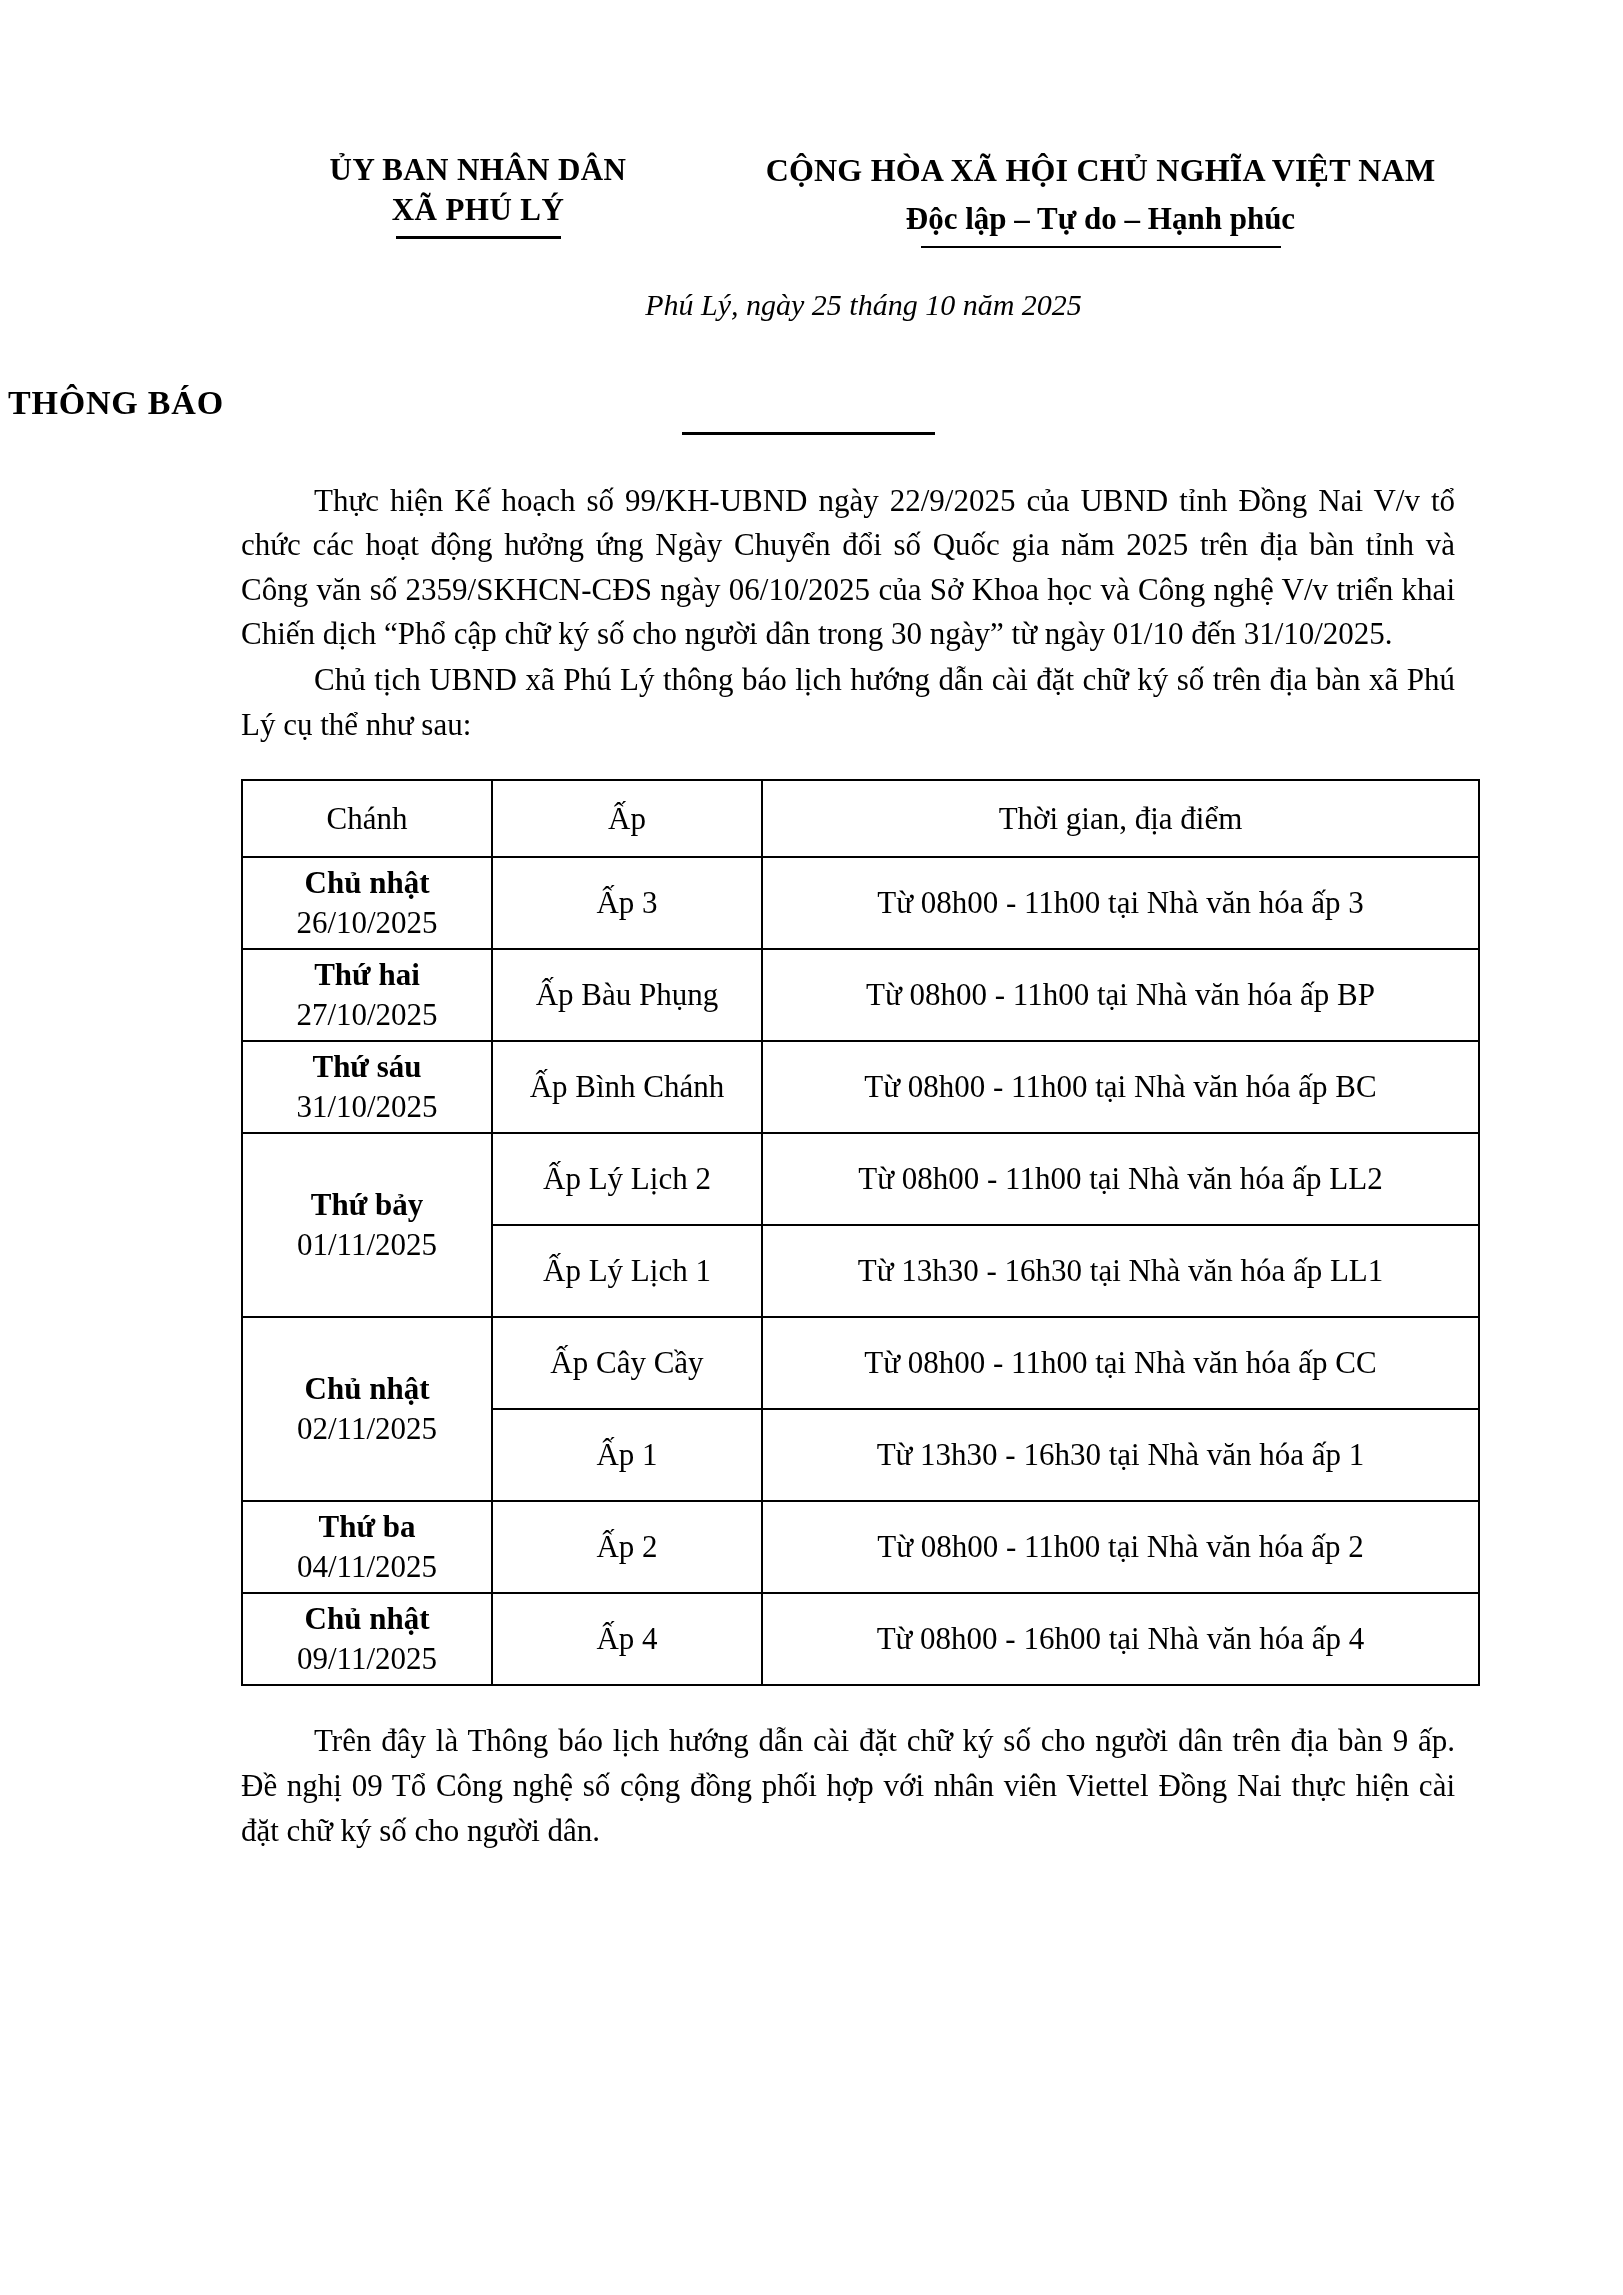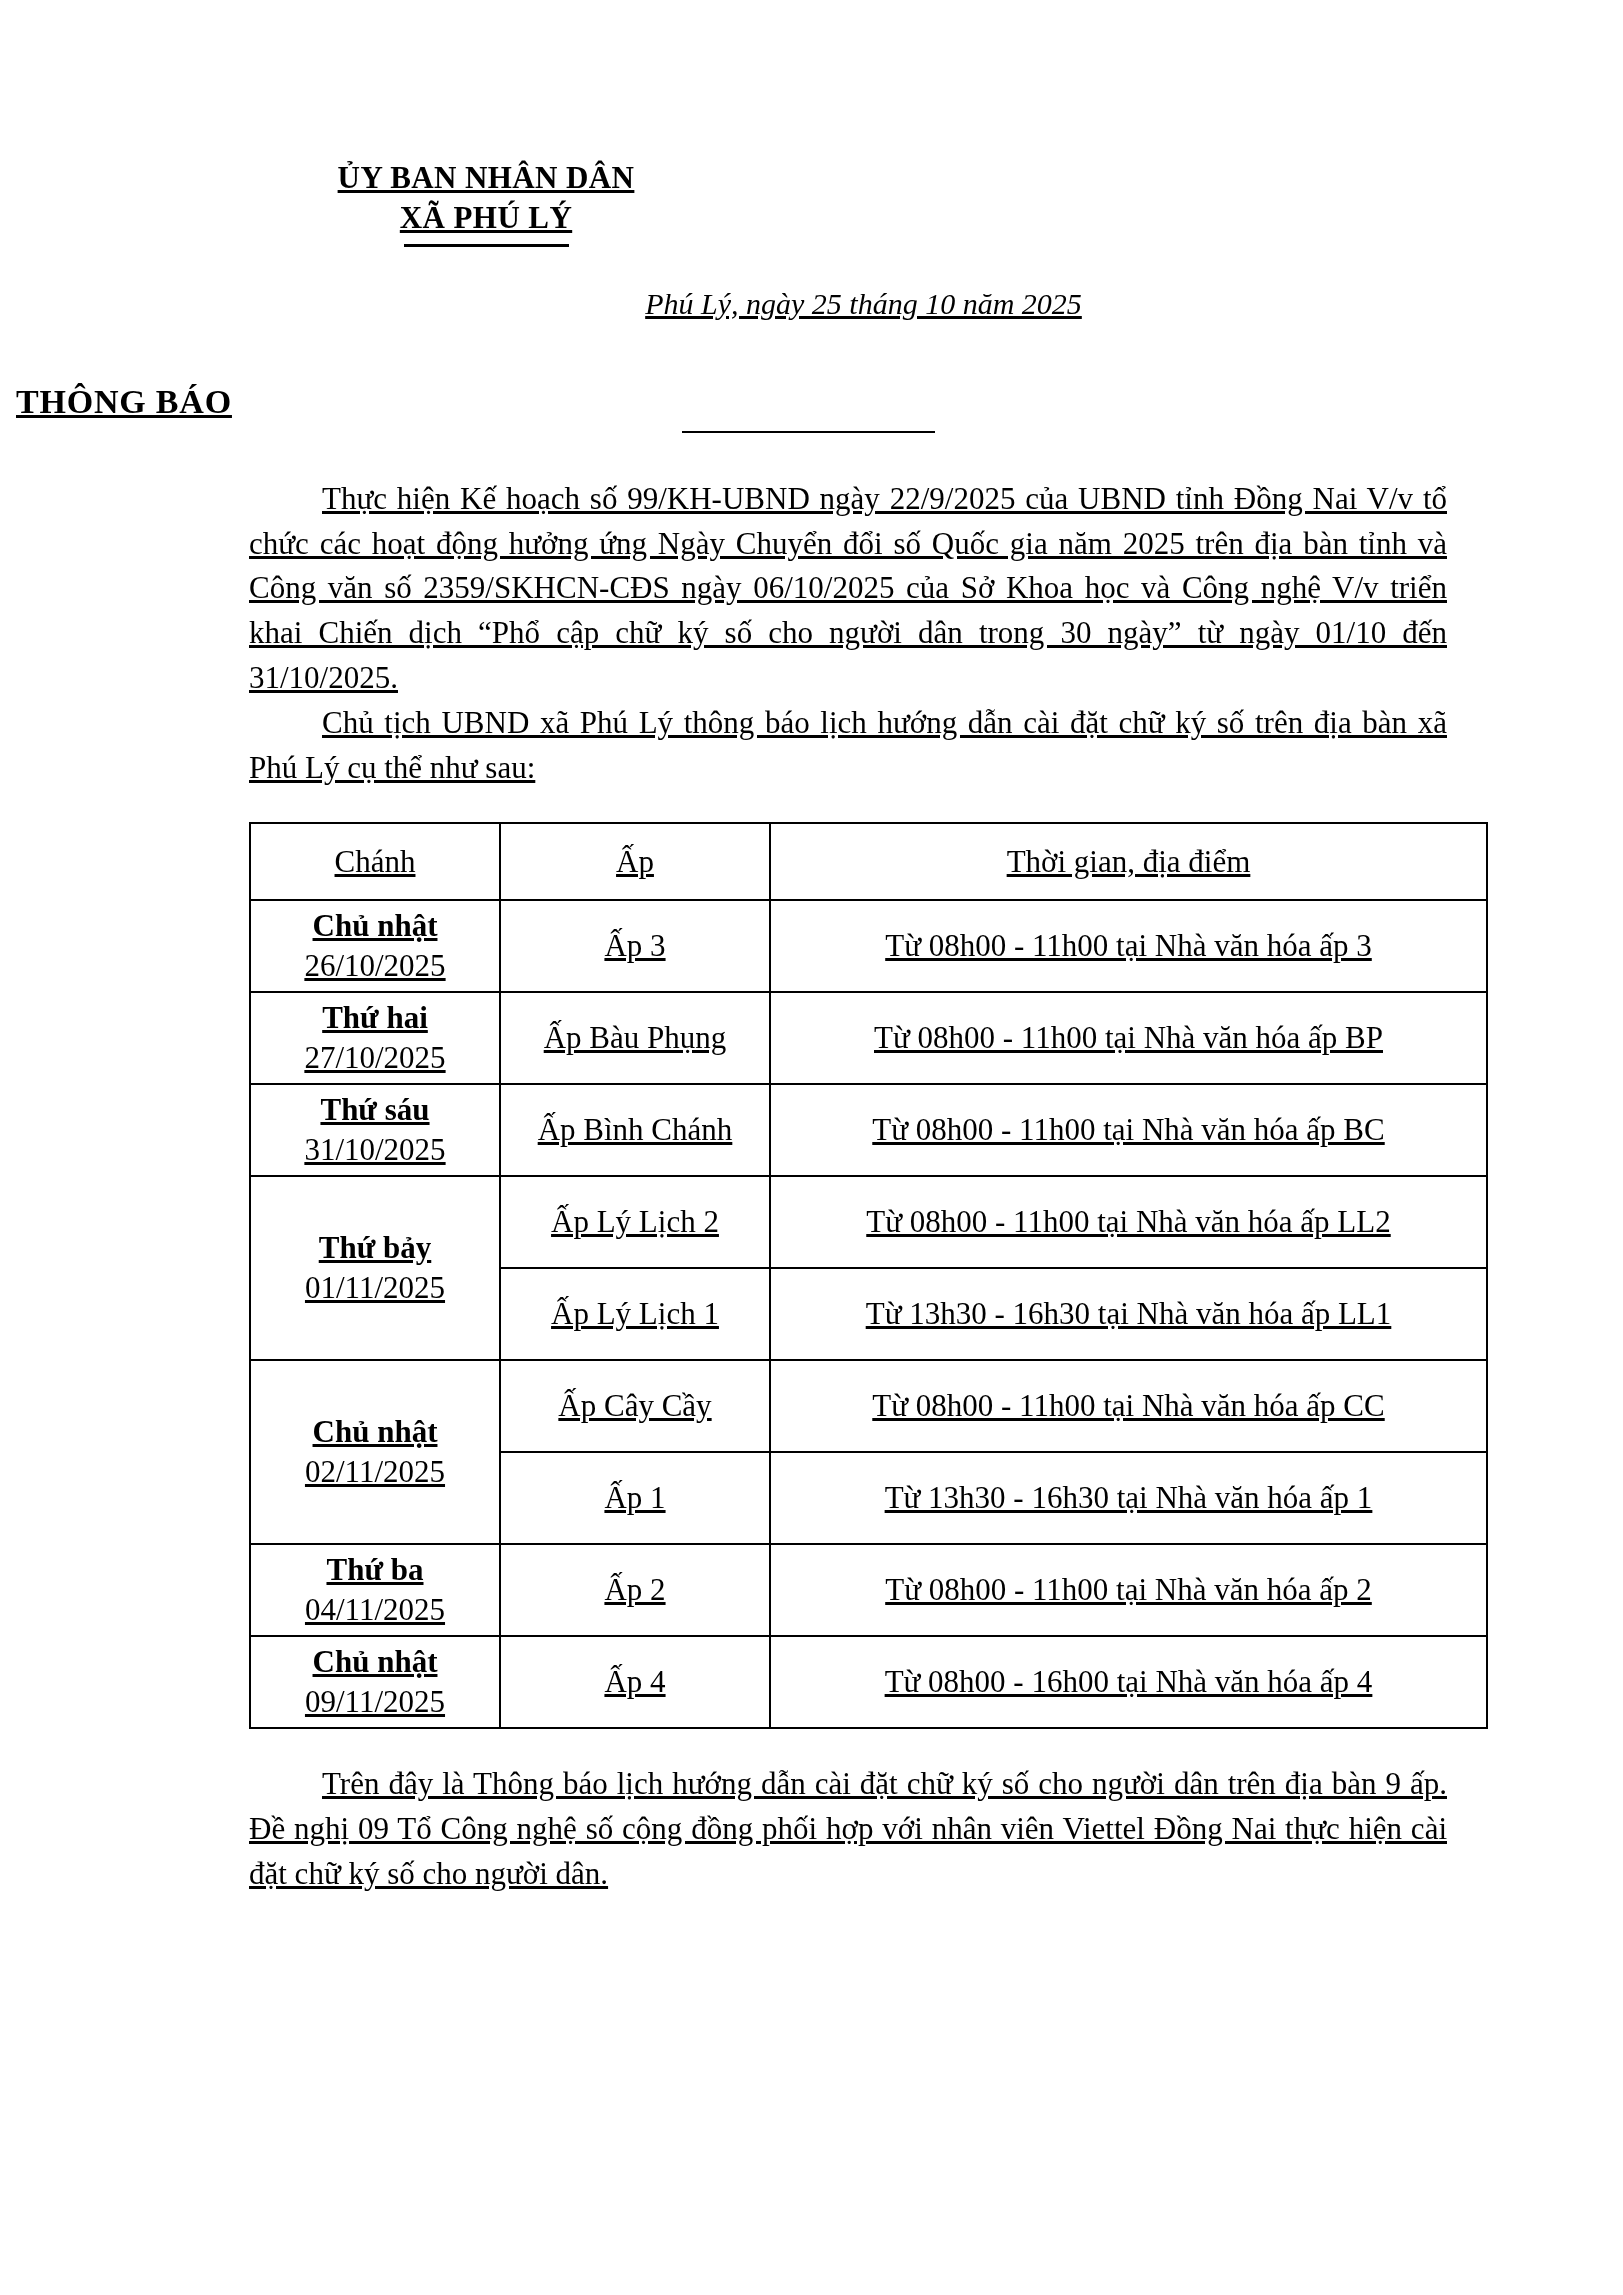--- a/index.html
+++ b/index.html
@@ -14,23 +14,22 @@
     font-family: "Liberation Serif", "DejaVu Serif", serif;
     color: #000000;
     position: relative;
     overflow: hidden;
   }
   .page {
     position: absolute;
     left: 0; top: 0;
     width: 1616px;
     height: 2295px;
-    padding: 16px;
+    padding: 8px;
     box-sizing: border-box;
-    text-decoration: underline;
   }
 
   
   .header {
     display: flex;
     flex-direction: row;
     align-items: flex-start;
     padding-top: 142px;
     padding-left: 233px;
     padding-right: 122px;
@@ -193,20 +192,25 @@
 </head>
 <body>
 
 <div class="page">
 
   <div class="header">
     <div class="header-left">
       <div class="org-line">ỦY BAN NHÂN DÂN</div>
       <div class="org-line">XÃ PHÚ LÝ</div>
       <div class="rule rule-left"></div>
+    </div>
+    <div class="header-right">
+      <div class="nation-line">CỘNG HÒA XÃ HỘI CHỦ NGHĨA VIỆT NAM</div>
+      <div class="motto-line">Độc lập – Tự do – Hạnh phúc</div>
+      <div class="rule rule-right"></div>
     </div>
   </div>
 
   <div class="meta">
     <div class="meta-right">Phú Lý, ngày 25  tháng 10 năm 2025</div>
   </div>
 
   <div class="title-block">
     <div class="doc-title">THÔNG BÁO</div>
     <div class="subtitle-rule"></div>

